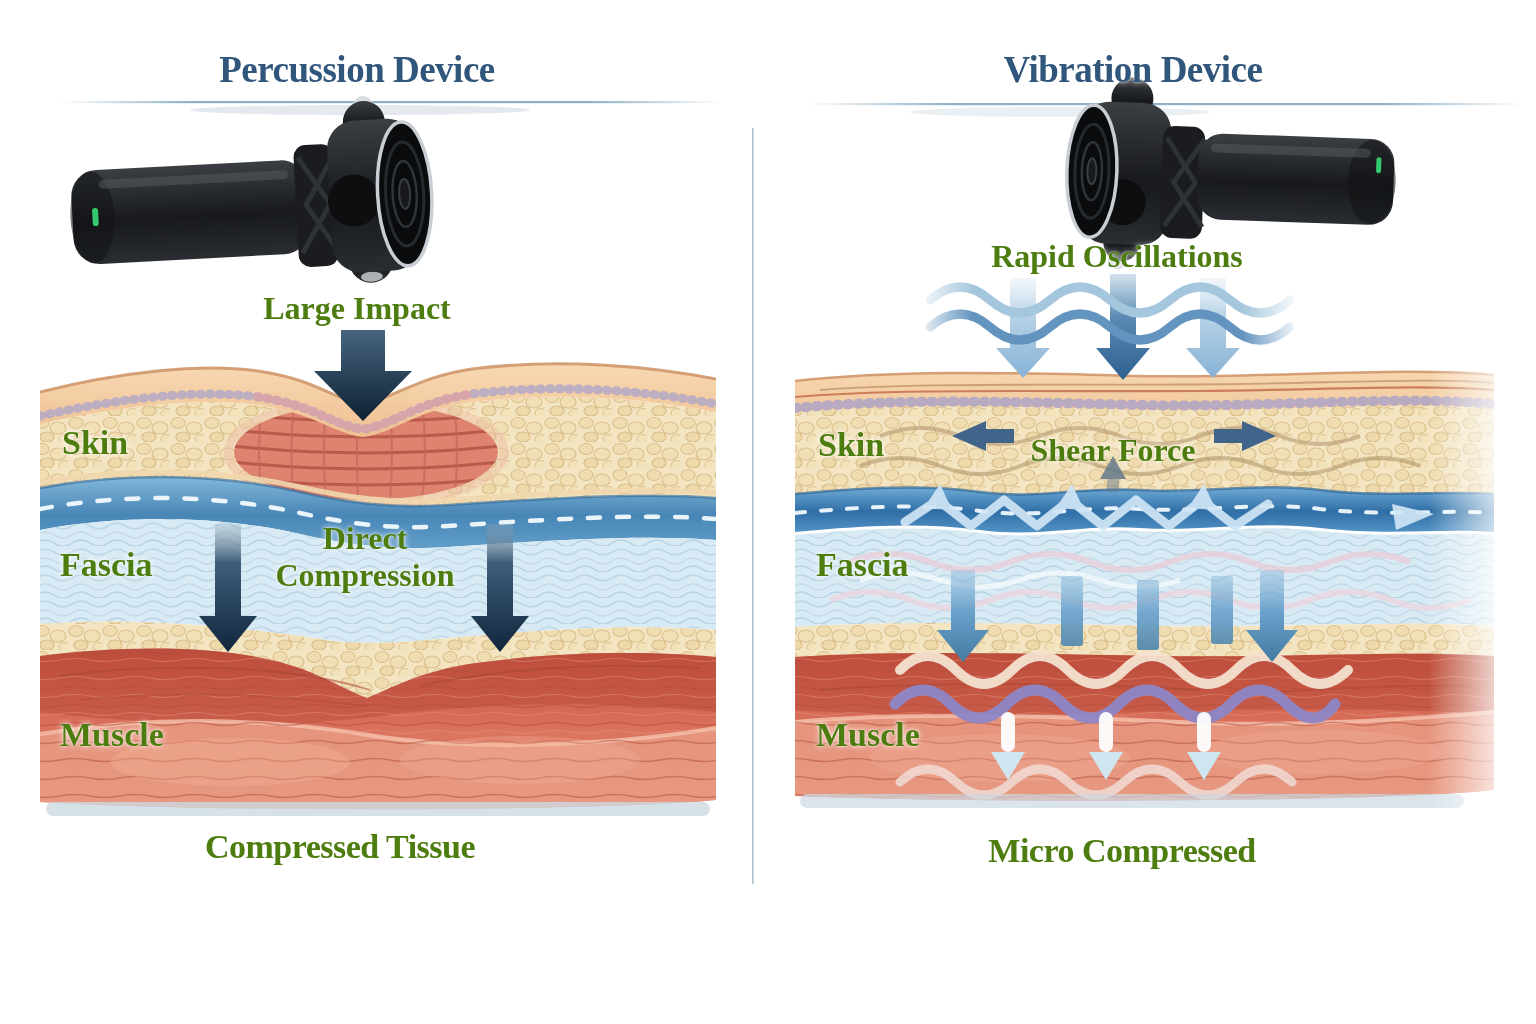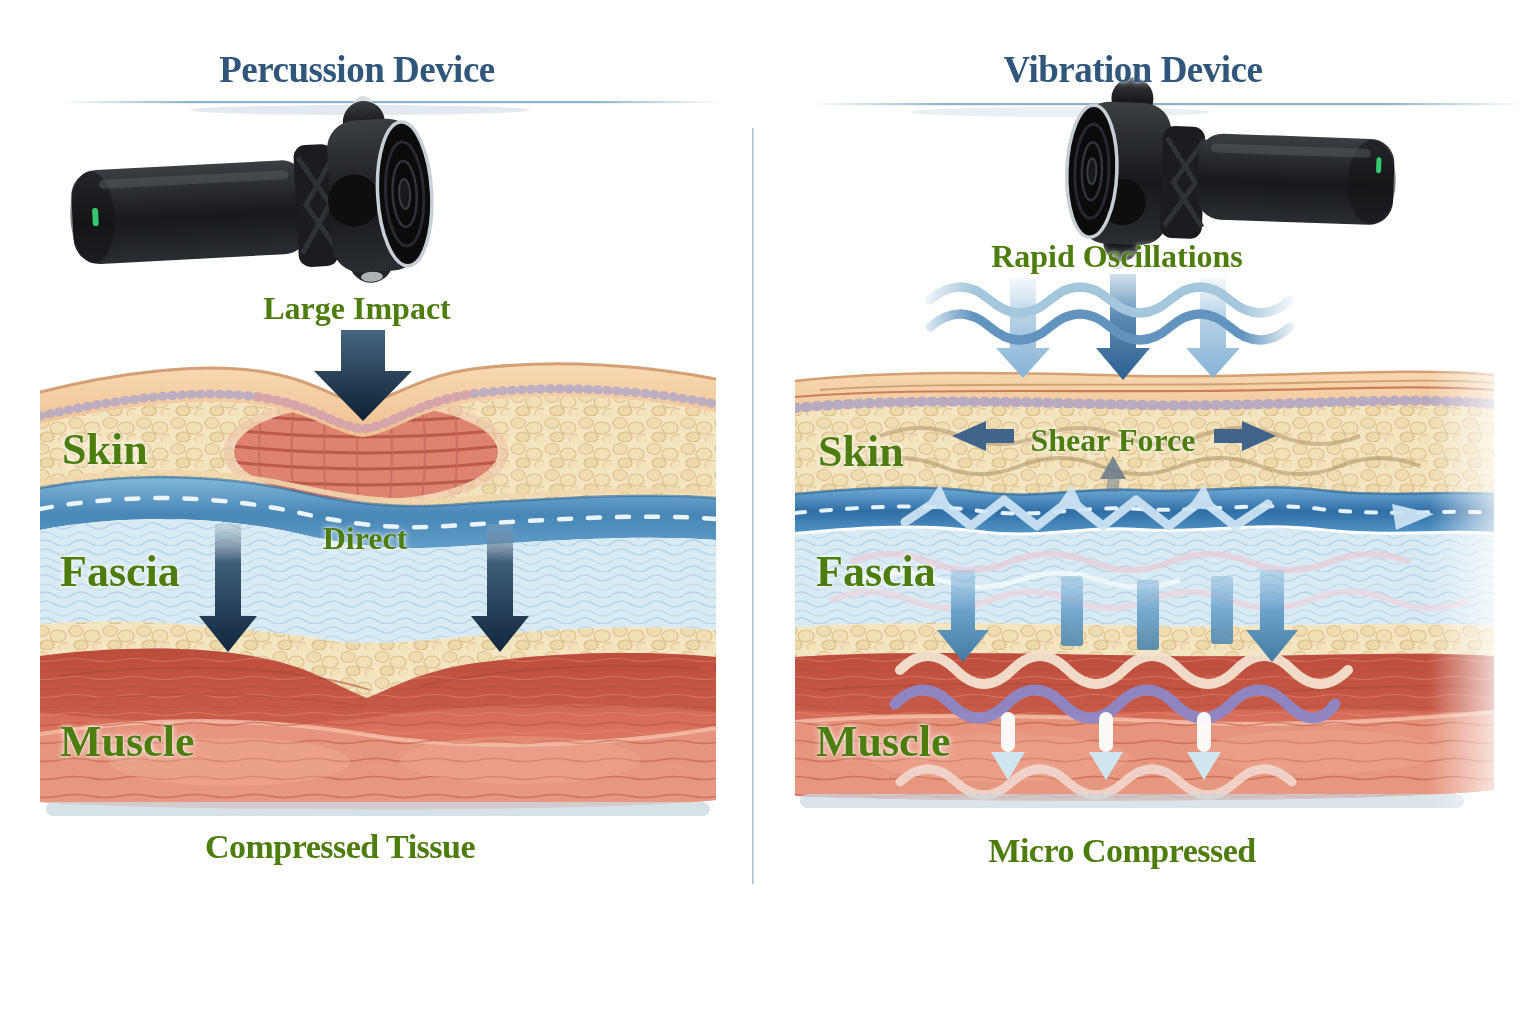--- a/index.html
+++ b/index.html
@@ -3,21 +3,21 @@
 <meta charset="utf-8">
 <style>
   html,body{margin:0;padding:0;background:#ffffff;}
   .stage{position:relative;width:1536px;height:1024px;background:#ffffff;overflow:hidden;
          font-family:Liberation Serif, serif;padding-left:7px;}
   .stage svg{position:absolute;left:0;top:0;}
   .txt{position:absolute;font-weight:bold;color:#4d7c0f;white-space:nowrap;
        text-shadow:0 0 6px rgba(255,255,255,.95), 0 0 2px rgba(255,255,255,.9);}
   .title{font-size:37px;color:#30567c;transform:translateX(-50%);letter-spacing:-0.5px;}
   .center{transform:translateX(-50%);text-align:center;}
-  .layer-lbl{font-size:44px;}
+  .layer-lbl{font-size:34px;}
   .mid-lbl{font-size:32px;}
   .caption{font-size:34px;letter-spacing:-0.5px;}
 </style>
 </head>
 <body>
 
 <div class="stage">
 
 <svg width="1536" height="1024" viewBox="0 0 1536 1024">
 <defs>
@@ -326,26 +326,26 @@
 
 <div class="txt title" style="left:357px; top:48px;">Percussion Device</div>
 <div class="txt mid-lbl center" style="left:357px; top:290px;">Large Impact</div>
 
 <div class="txt title" style="left:1133px; top:48px;">Vibration Device</div>
 
 <div class="txt layer-lbl" style="left:62px; top:424px;">Skin</div>
 <div class="txt layer-lbl" style="left:60px; top:546px;">Fascia</div>
 <div class="txt layer-lbl" style="left:60px; top:716px;">Muscle</div>
 
-<div class="txt mid-lbl center" style="left:365px; top:520px; line-height:1.17;"><span>Direct</span><br></div>
+<div class="txt mid-lbl center" style="left:365px; top:520px; line-height:1.17;"><span>Direct</span><br><span>Compression</span></div>
 
 <div class="txt caption center" style="left:340px; top:828px;">Compressed Tissue</div>
 
 <div class="txt mid-lbl center" style="left:1117px; top:238px;">Rapid Oscillations</div>
 
 <div class="txt layer-lbl" style="left:818px; top:426px;">Skin</div>
-<div class="txt mid-lbl center" style="left:1113px; top:422px;">Shear Force</div>
+<div class="txt mid-lbl center" style="left:1113px; top:432px;">Shear Force</div>
 <div class="txt layer-lbl" style="left:816px; top:546px;">Fascia</div>
 <div class="txt layer-lbl" style="left:816px; top:716px;">Muscle</div>
 
 <div class="txt caption center" style="left:1122px; top:832px;">Micro Compressed</div>
 
 </div>
 
 </body></html>

